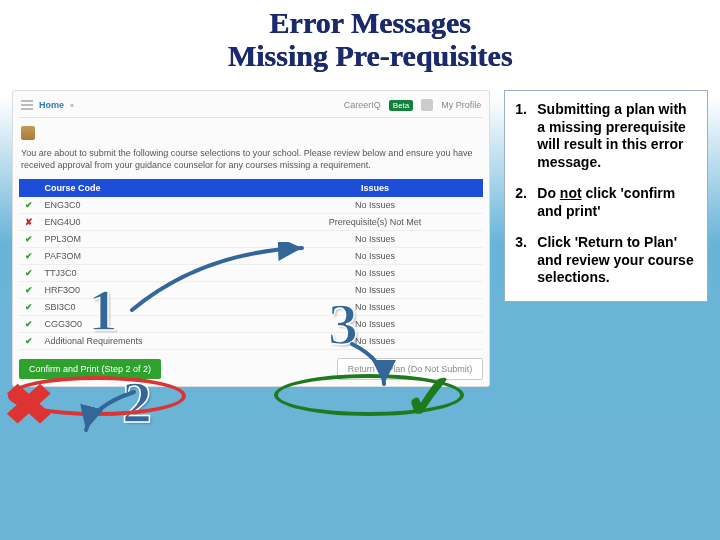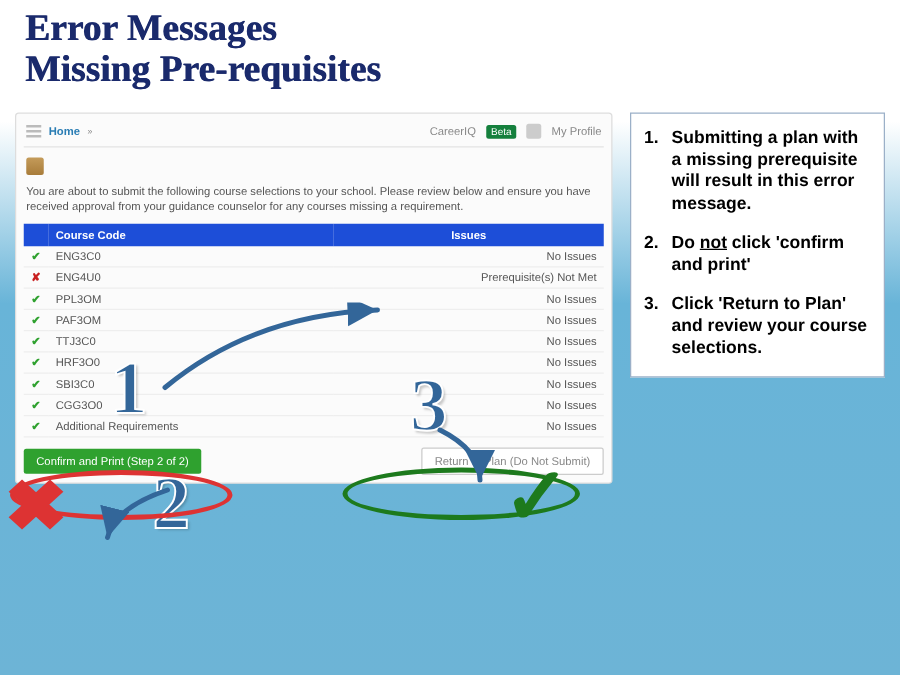--- a/index.html
+++ b/index.html
@@ -5,20 +5,21 @@
   * { box-sizing: border-box; margin: 0; padding: 0; }
   body {
     width: 720px;
     height: 540px;
     font-family: Arial, sans-serif;
     background: linear-gradient(to bottom, #ffffff 0%, #ffffff 18%, #68b4d8 45%, #6db4d6 100%);
     overflow: hidden;
     position: relative;
   }
   .title-block {
+    text-align: center;
     padding-top: 6px;
     padding-left: 20px;
   }
   .title-line {
     font-size: 30px;
     font-weight: bold;
     color: #1a2a6c;
     font-family: Georgia, 'Times New Roman', serif;
     text-shadow: 0.5px 0 0 #1a2a6c;
     line-height: 1.1;
@@ -75,21 +76,21 @@
     width: 100%; border-collapse: collapse; font-size: 9px;
   }
   table.courses th {
     background: #1d4ed8; color: #fff; text-align: left; padding: 4px 6px; font-weight: bold;
   }
   table.courses th.issues { text-align: center; }
   table.courses td {
     border-bottom: 1px solid #eee; padding: 3px 6px; color: #555;
   }
   table.courses td.status { width: 16px; text-align: center; }
-  table.courses td.issues { text-align: right; }
+  table.courses td.issues { text-align: center; }
   .chk { color: #2fa12f; font-weight: bold; }
   .crx { color: #c82020; font-weight: bold; }
   .actions {
     display: flex; justify-content: space-between; align-items: center;
     padding-top: 8px;
   }
   .confirm-btn {
     background: #2fa12f; color: #fff; border: none; padding: 5px 10px;
     font-size: 9px; border-radius: 2px; cursor: pointer;
   }

